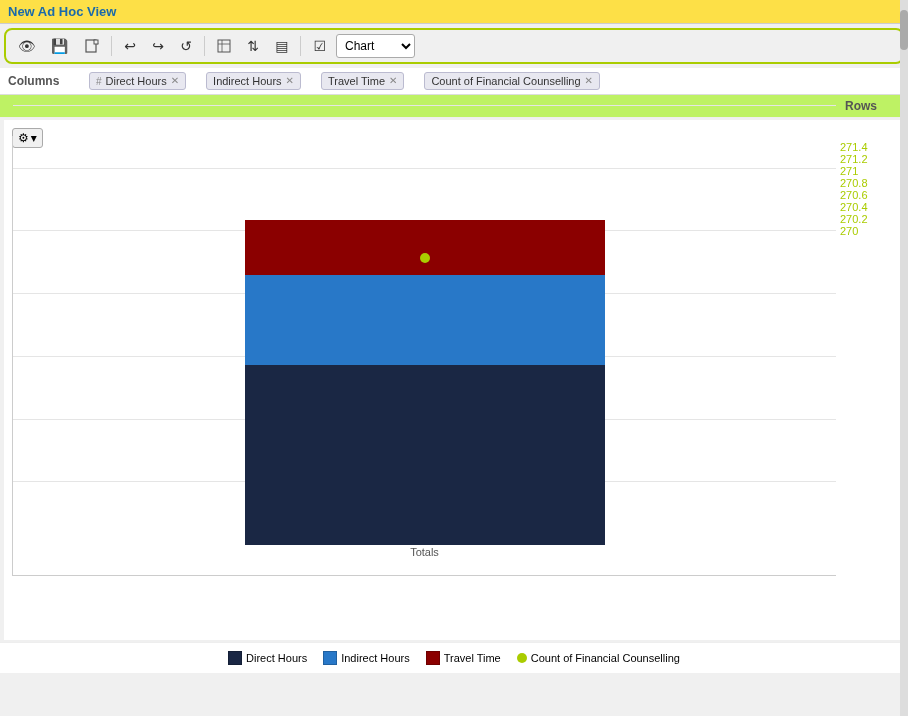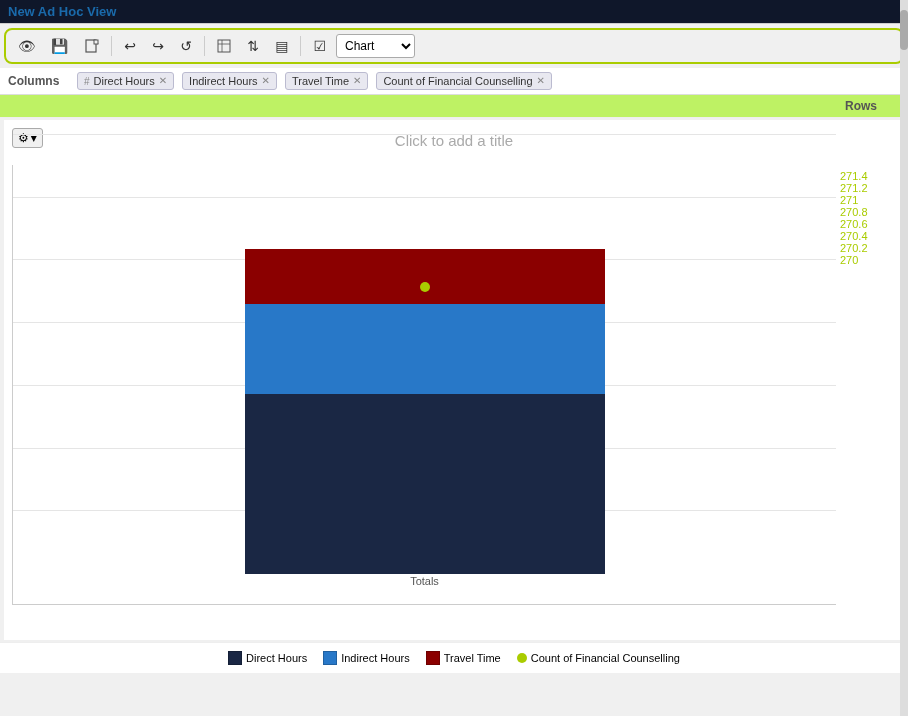--- a/index.html
+++ b/index.html
@@ -1,19 +1,19 @@
 <!DOCTYPE html>
 <html><head>
   <meta charset="utf-8">
   <style>
     * { box-sizing: border-box; margin: 0; padding: 0; }
     body { font-family: Arial, sans-serif; font-size: 12px; background: #f0f0f0; width: 908px; height: 716px; overflow: hidden; }
 
     .title-bar {
-      background: #0f172a;
+      background: #fde047;
       border-bottom: 1px solid #ccc;
       padding: 4px 8px;
       font-size: 13px;
       font-weight: bold;
       color: #1a6aaa;
     }
 
     .toolbar {
       display: flex;
       align-items: center;
@@ -58,21 +58,21 @@
       cursor: pointer;
       height: 24px;
     }
 
     .columns-row {
       display: flex;
       align-items: center;
       padding: 4px 8px;
       background: #fff;
       border-bottom: 1px solid #ddd;
-      gap: 8px;
+      gap: 20px;
     }
 
     .columns-label {
       font-size: 12px;
       color: #555;
       font-weight: bold;
       margin-right: 6px;
       min-width: 55px;
     }
 
@@ -327,21 +327,20 @@
 <div class="rows-row">
   <span class="rows-label">Rows</span>
 </div>
 
 <div class="chart-area">
   <button class="gear-btn">
     <span>⚙</span>
     <span>▾</span>
   </button>
 
-  <div class="chart-title-click">Click to add a title</div>
 
   <div class="chart-container">
 
 
     <div class="chart-body">
 
       <div class="grid-line" style="bottom: calc(30px + 14.28%)"></div>
       <div class="grid-line" style="bottom: calc(30px + 28.57%)"></div>
       <div class="grid-line" style="bottom: calc(30px + 42.86%)"></div>
       <div class="grid-line" style="bottom: calc(30px + 57.14%)"></div>

